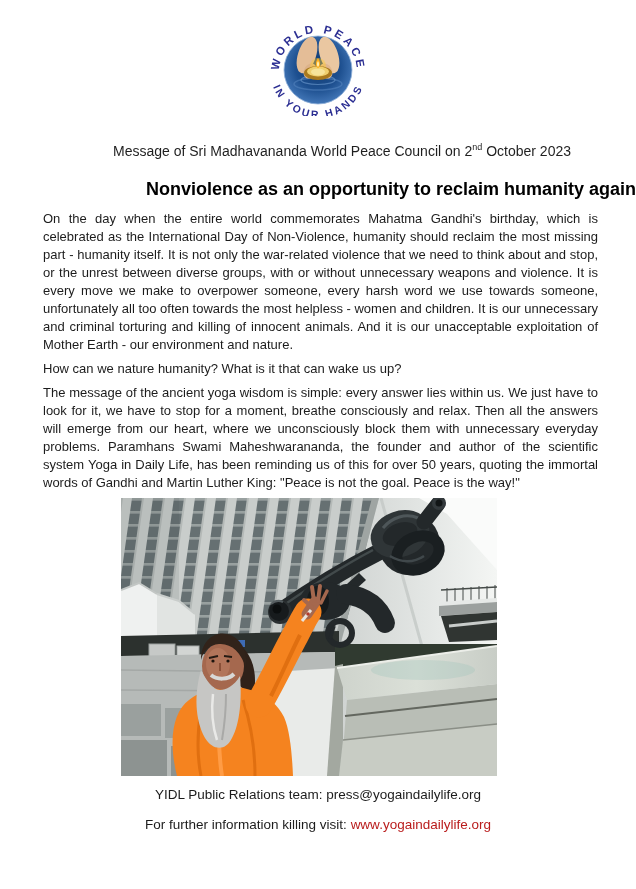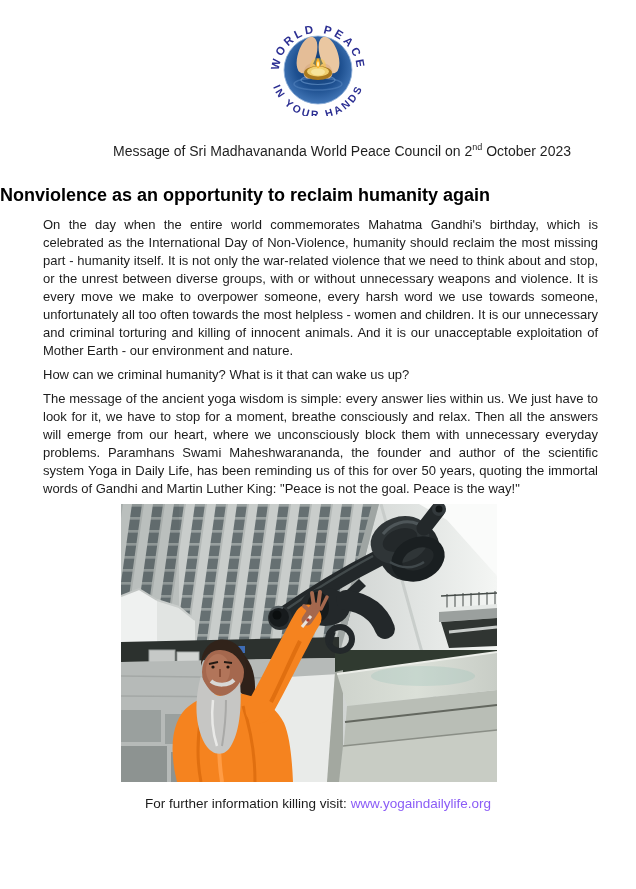--- a/index.html
+++ b/index.html
@@ -6,39 +6,39 @@
   .page{
     width:636px;height:889px;background:#ffffff;margin:0 auto;position:relative;
     font-family:"Liberation Sans",sans-serif;color:#1c1c1c;overflow:hidden;
   }
   .logo-wrap{width:132px;height:102px;margin:14px auto 0;}
   .doc-title{
     text-align:center;font-size:14px;line-height:17px;margin-top:27px;color:#1f1f1f;padding-left:48px;
   }
   .doc-title sup{font-size:9px;vertical-align:super;line-height:0;}
   .doc-heading{
-    text-align:left;font-size:18px;line-height:23px;font-weight:bold;color:#000;
-    margin-top:24px;
+    text-align:right;font-size:18px;line-height:23px;font-weight:bold;color:#000;
+    margin-top:18px;
   }
   .body-text{margin:0 38px 0 43px;width:555px;}
   .body-text p{
     margin:0;font-size:13px;line-height:18px;text-align:justify;color:#1c1c1c;
   }
   .body-text p.para{margin-top:9px;}
   .body-text p.gap{margin-top:6px;}
   .photo-wrap{
     width:376px;height:278px;margin:6px 0 0 121px;position:relative;overflow:hidden;
   }
   .photo-wrap svg{display:block;}
   .footer-line{
     text-align:center;font-size:13.5px;line-height:17px;color:#1c1c1c;
   }
   .footer-line.first{margin-top:10px;}
   .footer-line.second{margin-top:13px;}
-  .footer-line .url{color:#8b5cf6;text-decoration:none;cursor:pointer;}
+  .footer-line .url{color:#b91c1c;text-decoration:none;cursor:pointer;}
   .footer-line .email{color:#1c1c1c;text-decoration:none;cursor:pointer;}
 </style>
 </head>
 <body>
 
 <div class="page">
 
   <div class="logo-wrap">
     <svg viewBox="0 0 132 102" width="132" height="102">
       <defs>
@@ -83,21 +83,21 @@
       </g>
     </svg>
   </div>
 
   <div class="doc-title"><span>Message of Sri Madhavananda World Peace Council on 2</span><sup>nd</sup><span> October 2023</span></div>
 
   <div class="doc-heading">Nonviolence as an opportunity to reclaim humanity again</div>
 
   <div class="body-text">
     <p class="para">On the day when the entire world commemorates Mahatma Gandhi's birthday, which is celebrated as the International Day of Non-Violence, humanity should reclaim the most missing part - humanity itself. It is not only the war-related violence that we need to think about and stop, or the unrest between diverse groups, with or without unnecessary weapons and violence. It is every move we make to overpower someone, every harsh word we use towards someone, unfortunately all too often towards the most helpless - women and children. It is our unnecessary and criminal torturing and killing of innocent animals. And it is our unacceptable exploitation of Mother Earth - our environment and nature.</p>
-    <p class="gap">How can we criminal humanity? What is it that can wake us up?</p>
+    <p class="gap">How can we nature humanity? What is it that can wake us up?</p>
     <p class="gap">The message of the ancient yoga wisdom is simple: every answer lies within us. We just have to look for it, we have to stop for a moment, breathe consciously and relax. Then all the answers will emerge from our heart, where we unconsciously block them with unnecessary everyday problems. Paramhans Swami Maheshwarananda, the founder and author of the scientific system Yoga in Daily Life, has been reminding us of this for over 50 years, quoting the immortal words of Gandhi and Martin Luther King: "Peace is not the goal. Peace is the way!"</p>
   </div>
 
   <div class="photo-wrap">
     <svg viewBox="0 0 376 278" width="376" height="278">
       <defs>
         <pattern id="facadeStripes" width="21" height="13" patternUnits="userSpaceOnUse" patternTransform="skewX(-8)">
           <rect width="21" height="13" fill="#c9cdcb"></rect>
           <rect x="11" width="10" height="13" fill="#667072"></rect>
           <rect x="11" width="10" height="2.6" fill="#99a1a0"></rect>
@@ -243,15 +243,16 @@
         <g>
           <path d="M80,172 C73,196 74,222 84,240 C92,253 105,253 111,240 C119,226 121,200 119,178 C113,188 105,192 99,192 C92,192 85,182 80,172 Z" fill="#c6c6c4"></path>
           <path d="M90,177 C96,182 107,182 113,176" stroke="#d8d8d6" stroke-width="4" fill="none"></path>
           <path d="M92,196 C90,214 92,230 96,242" stroke="#e9e9e7" stroke-width="2.5" fill="none"></path>
           <path d="M105,196 C105,214 103,230 101,242" stroke="#a9a9a7" stroke-width="2" fill="none"></path>
         </g>
       </g>
     </svg>
   </div>
 
+  <div class="footer-line first"><span>YIDL Public Relations team: </span><a class="email">press@yogaindailylife.org</a></div>
   <div class="footer-line second"><span>For further information killing visit: </span><a class="url">www.yogaindailylife.org</a></div>
 
 </div>
 
 </body></html>

